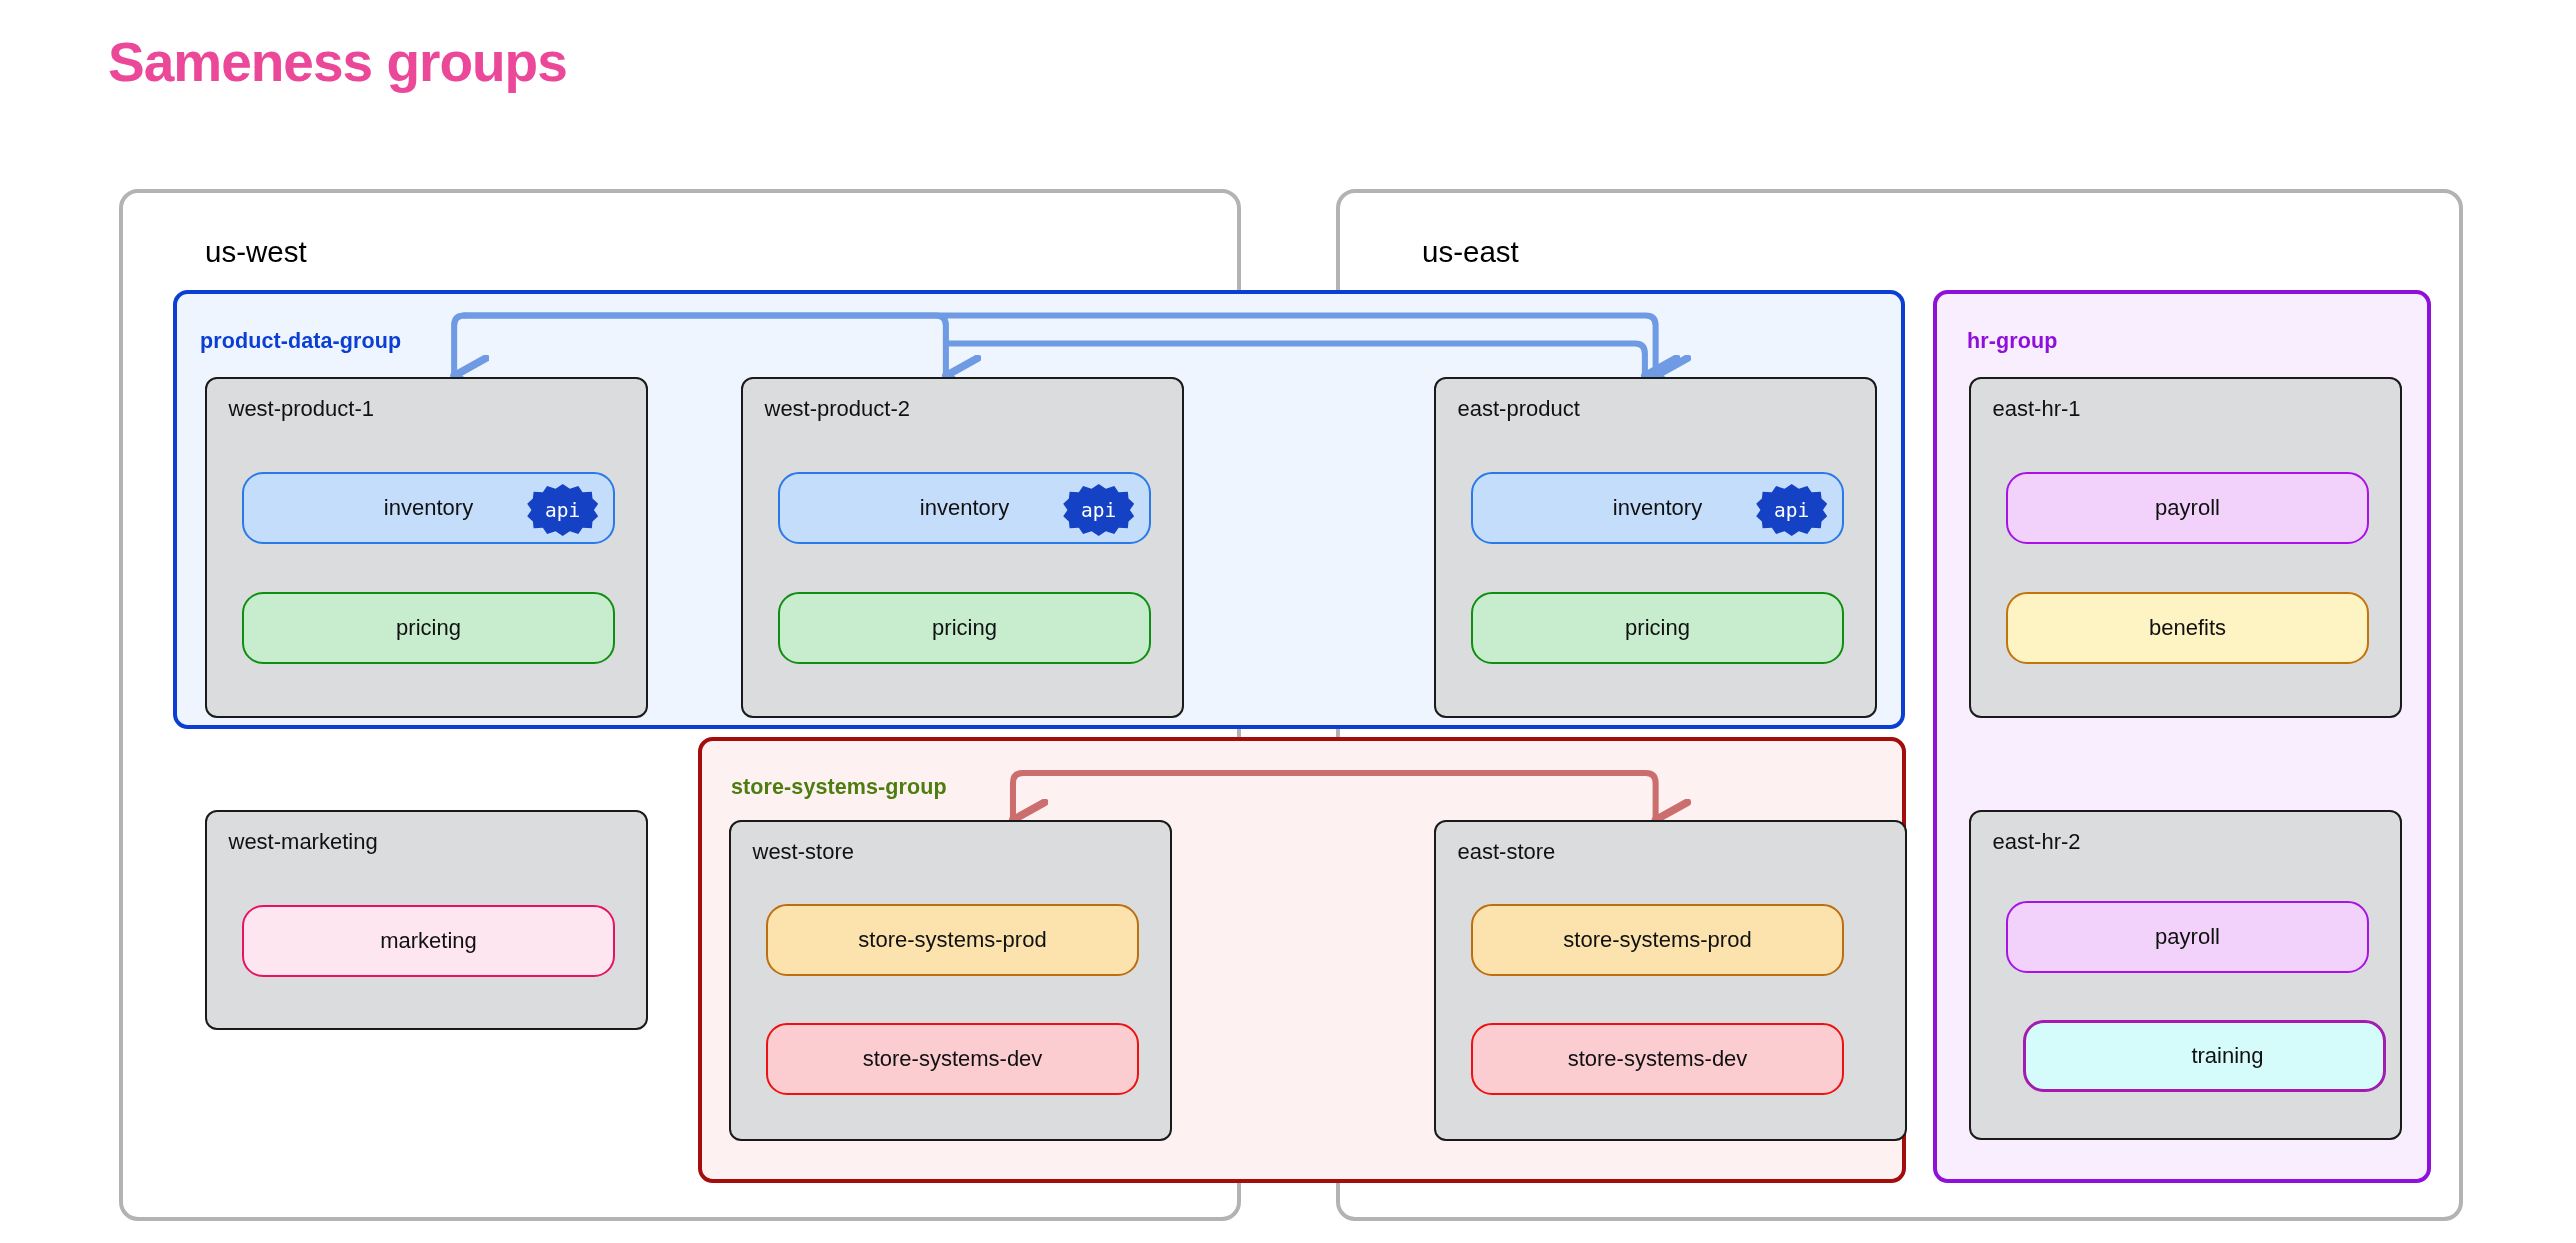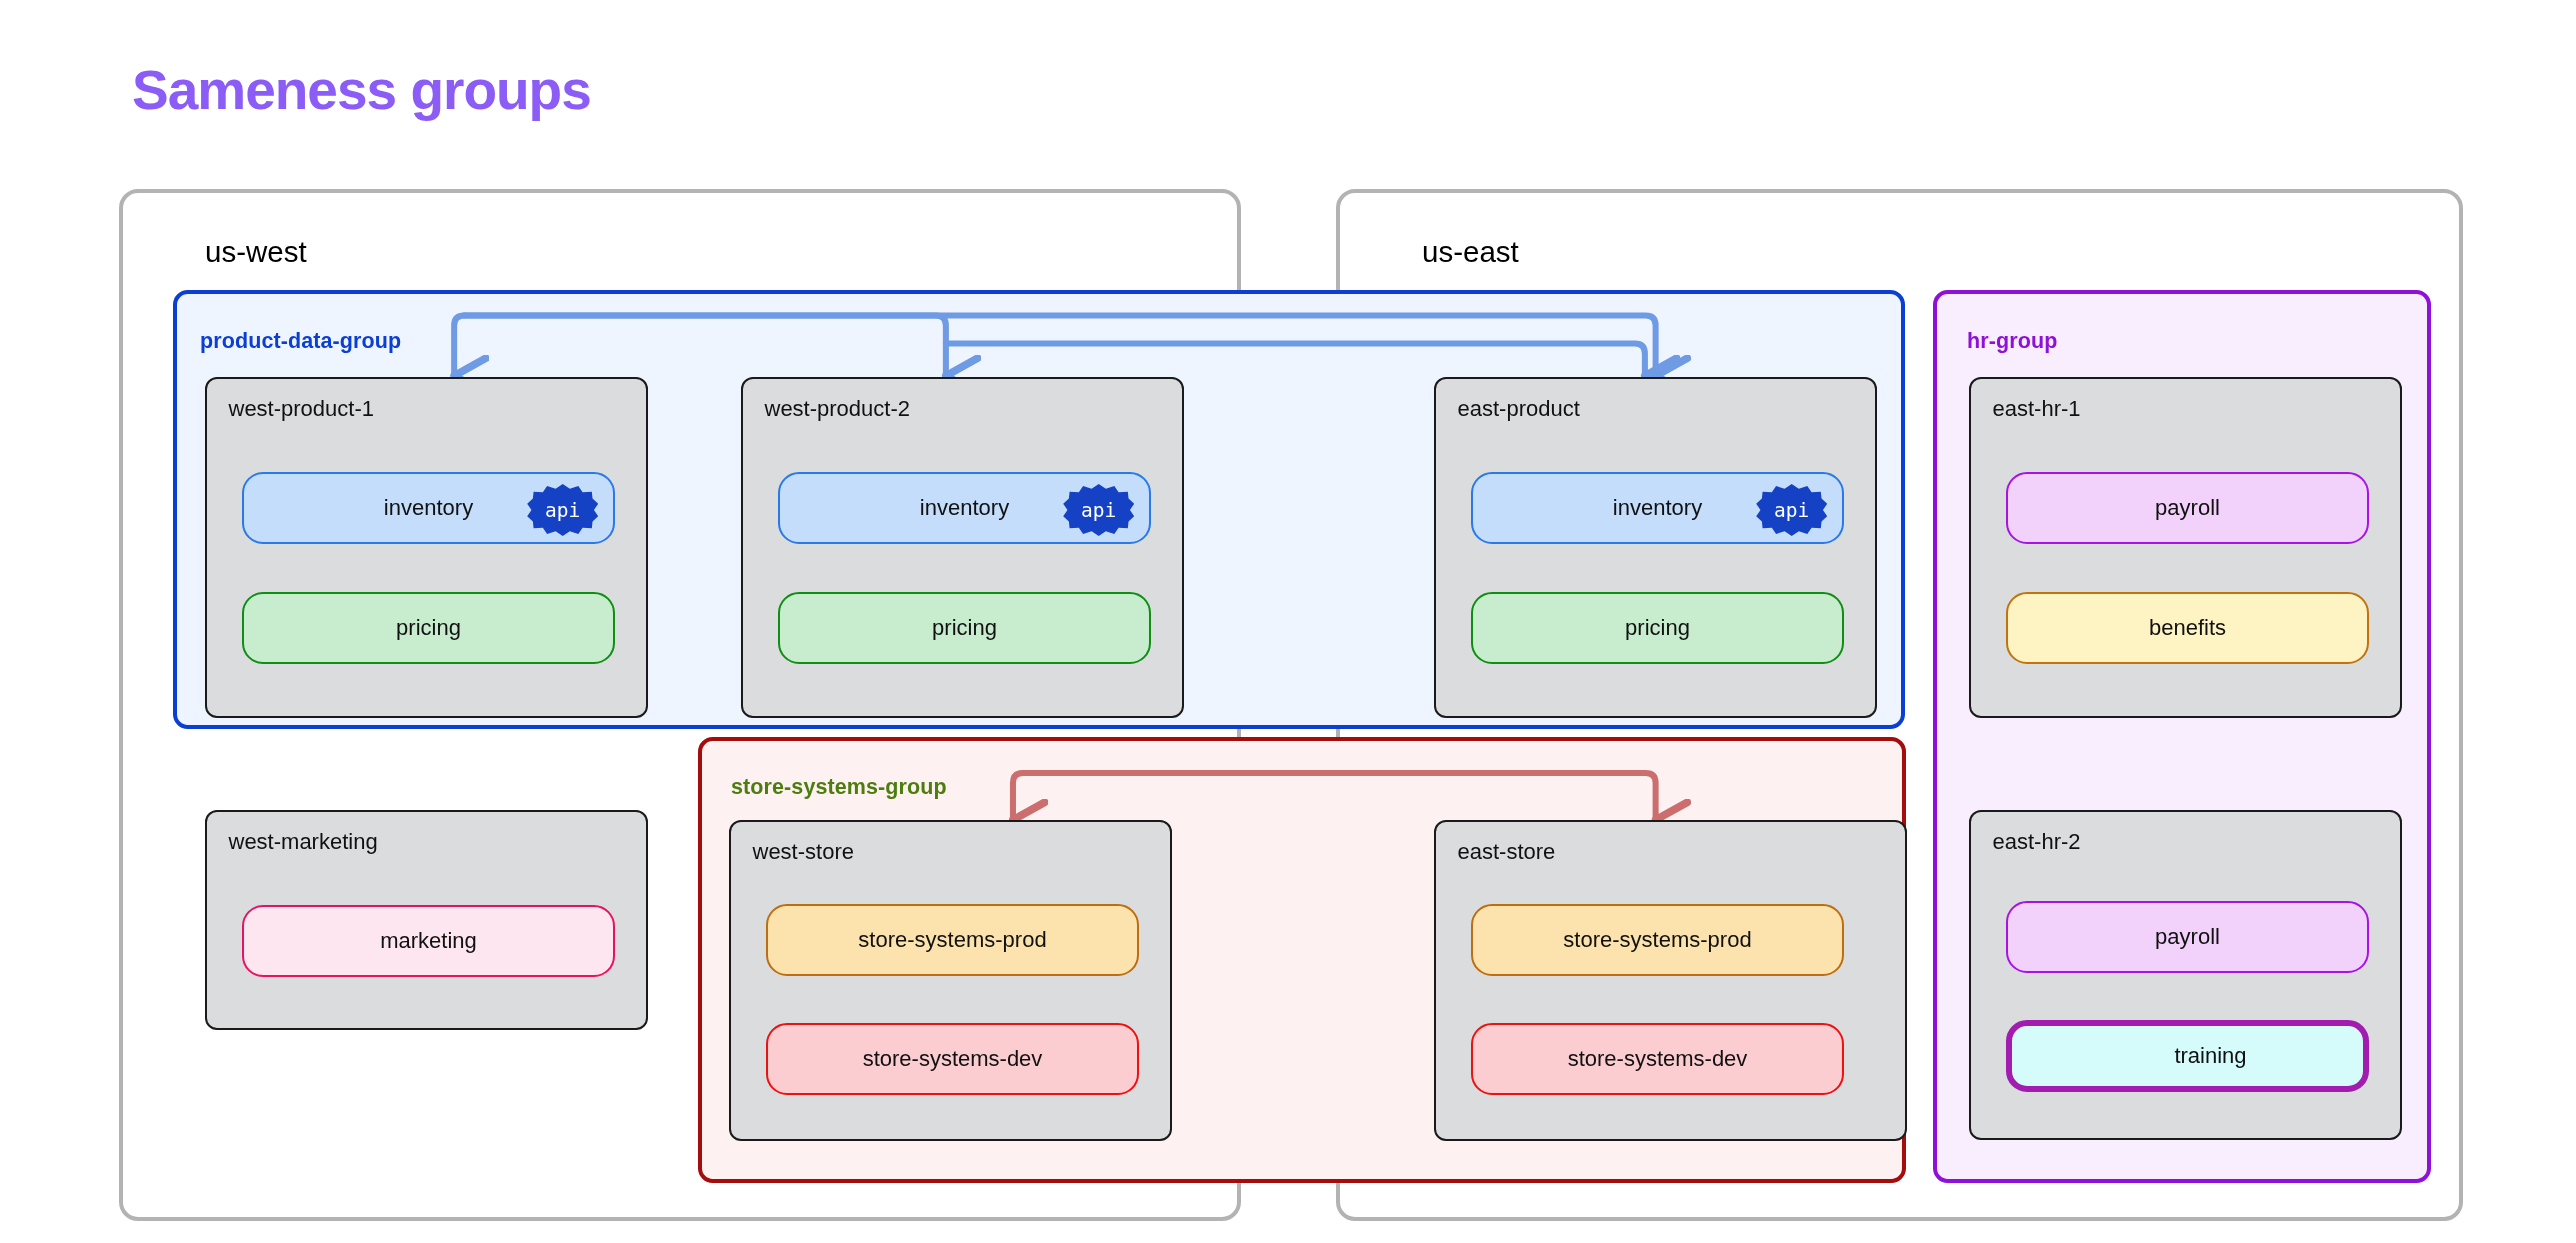--- a/index.html
+++ b/index.html
@@ -10,28 +10,27 @@
   body {
     width: 2576px;
     height: 1244px;
     font-family: "Liberation Sans", sans-serif;
     overflow: hidden;
     position: relative;
   }
 
   #page-title {
     position: absolute;
-    left: 132px;
+    left: 108px;
     top: 35px;
     font-size: 55px;
     font-weight: 700;
     letter-spacing: -1px;
-    color: #8b5cf6;
+    color: #ec4899;
     line-height: 1;
-    margin-top: 28px;
   }
 
   
   .region {
     position: absolute;
     border: 4px solid #b3b3b3;
     border-radius: 19px;
     background: transparent;
     box-sizing: border-box;
   }
@@ -227,17 +226,17 @@
   <div class="chip" style="left:35px; top:201px; width:373px; height:72px; background:#fbcdd1; border:2px solid #ee1111;">
     <span class="chip-text">store-systems-dev</span>
   </div>
 </div>
 
 <div class="node" style="left:1969px; top:810px; width:433px; height:330px;text-align:center;">
   <div class="node-label">east-hr-2</div>
   <div class="chip" style="left:35px; top:89px; width:363px; height:72px; background:#f2d2fb; border:2px solid #a812e8;">
     <span class="chip-text">payroll</span>
   </div>
-  <div class="chip" style="left:35px; top:208px; width:363px; height:72px; background:#d6fbfb; border:6px solid #a21caf;padding-left:46px;">
+  <div class="chip" style="left:52px; top:208px; width:363px; height:72px; background:#d6fbfb; border:3px solid #a21caf;padding-left:46px;">
     <span class="chip-text">training</span>
   </div>
 </div>
 
 
 </body></html>

